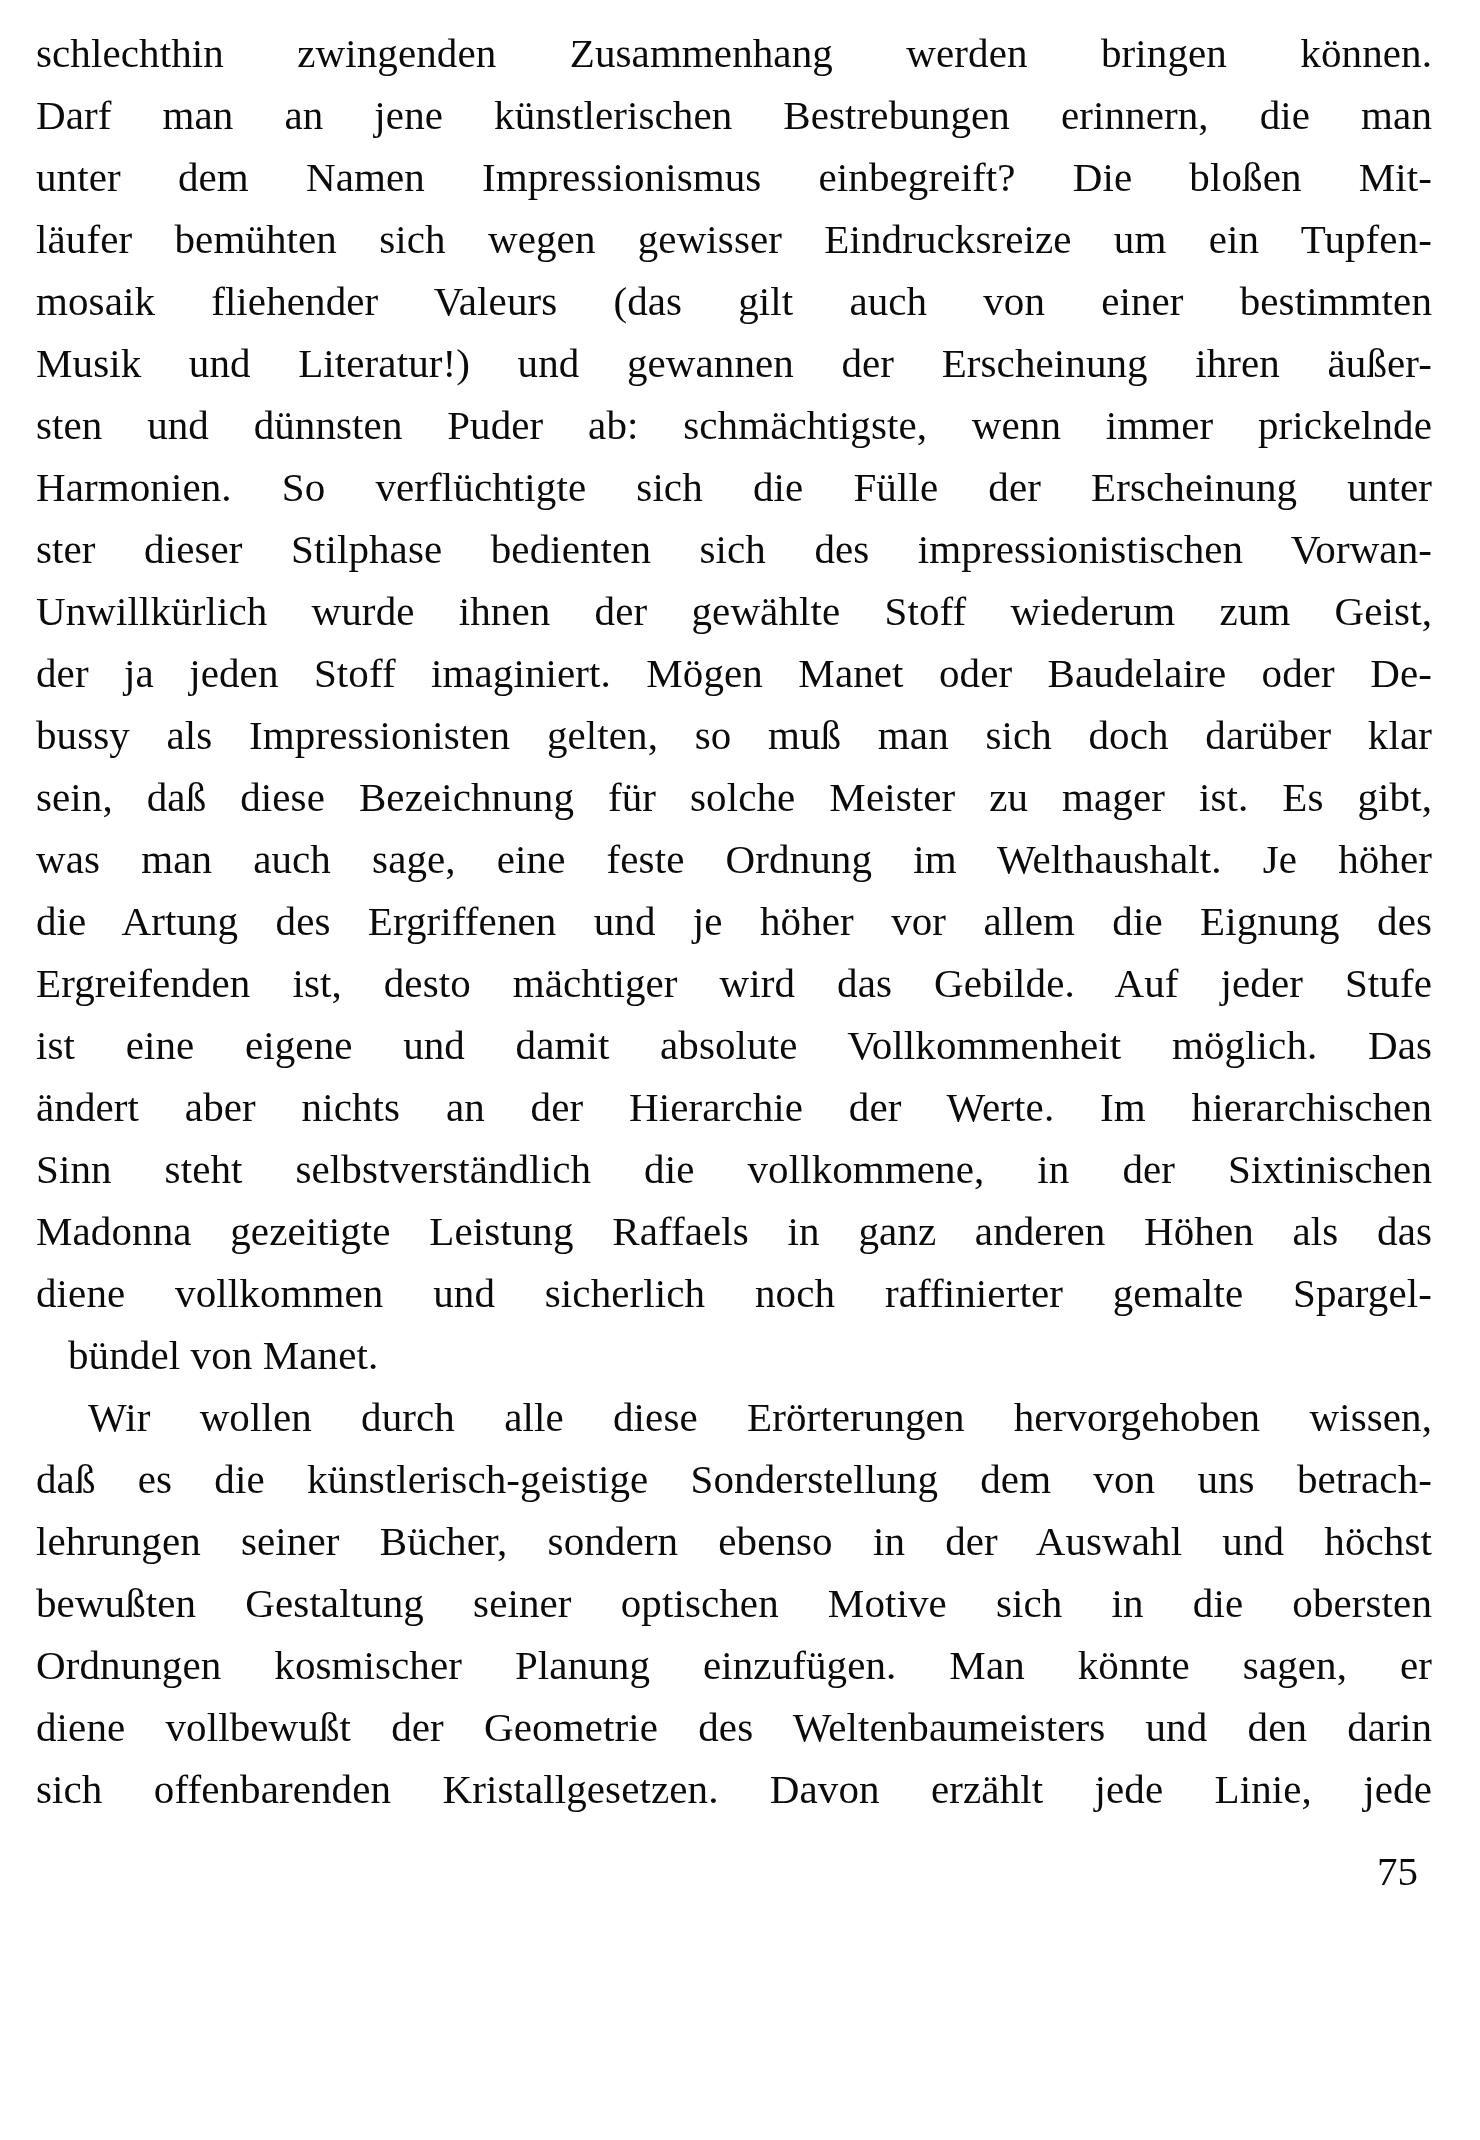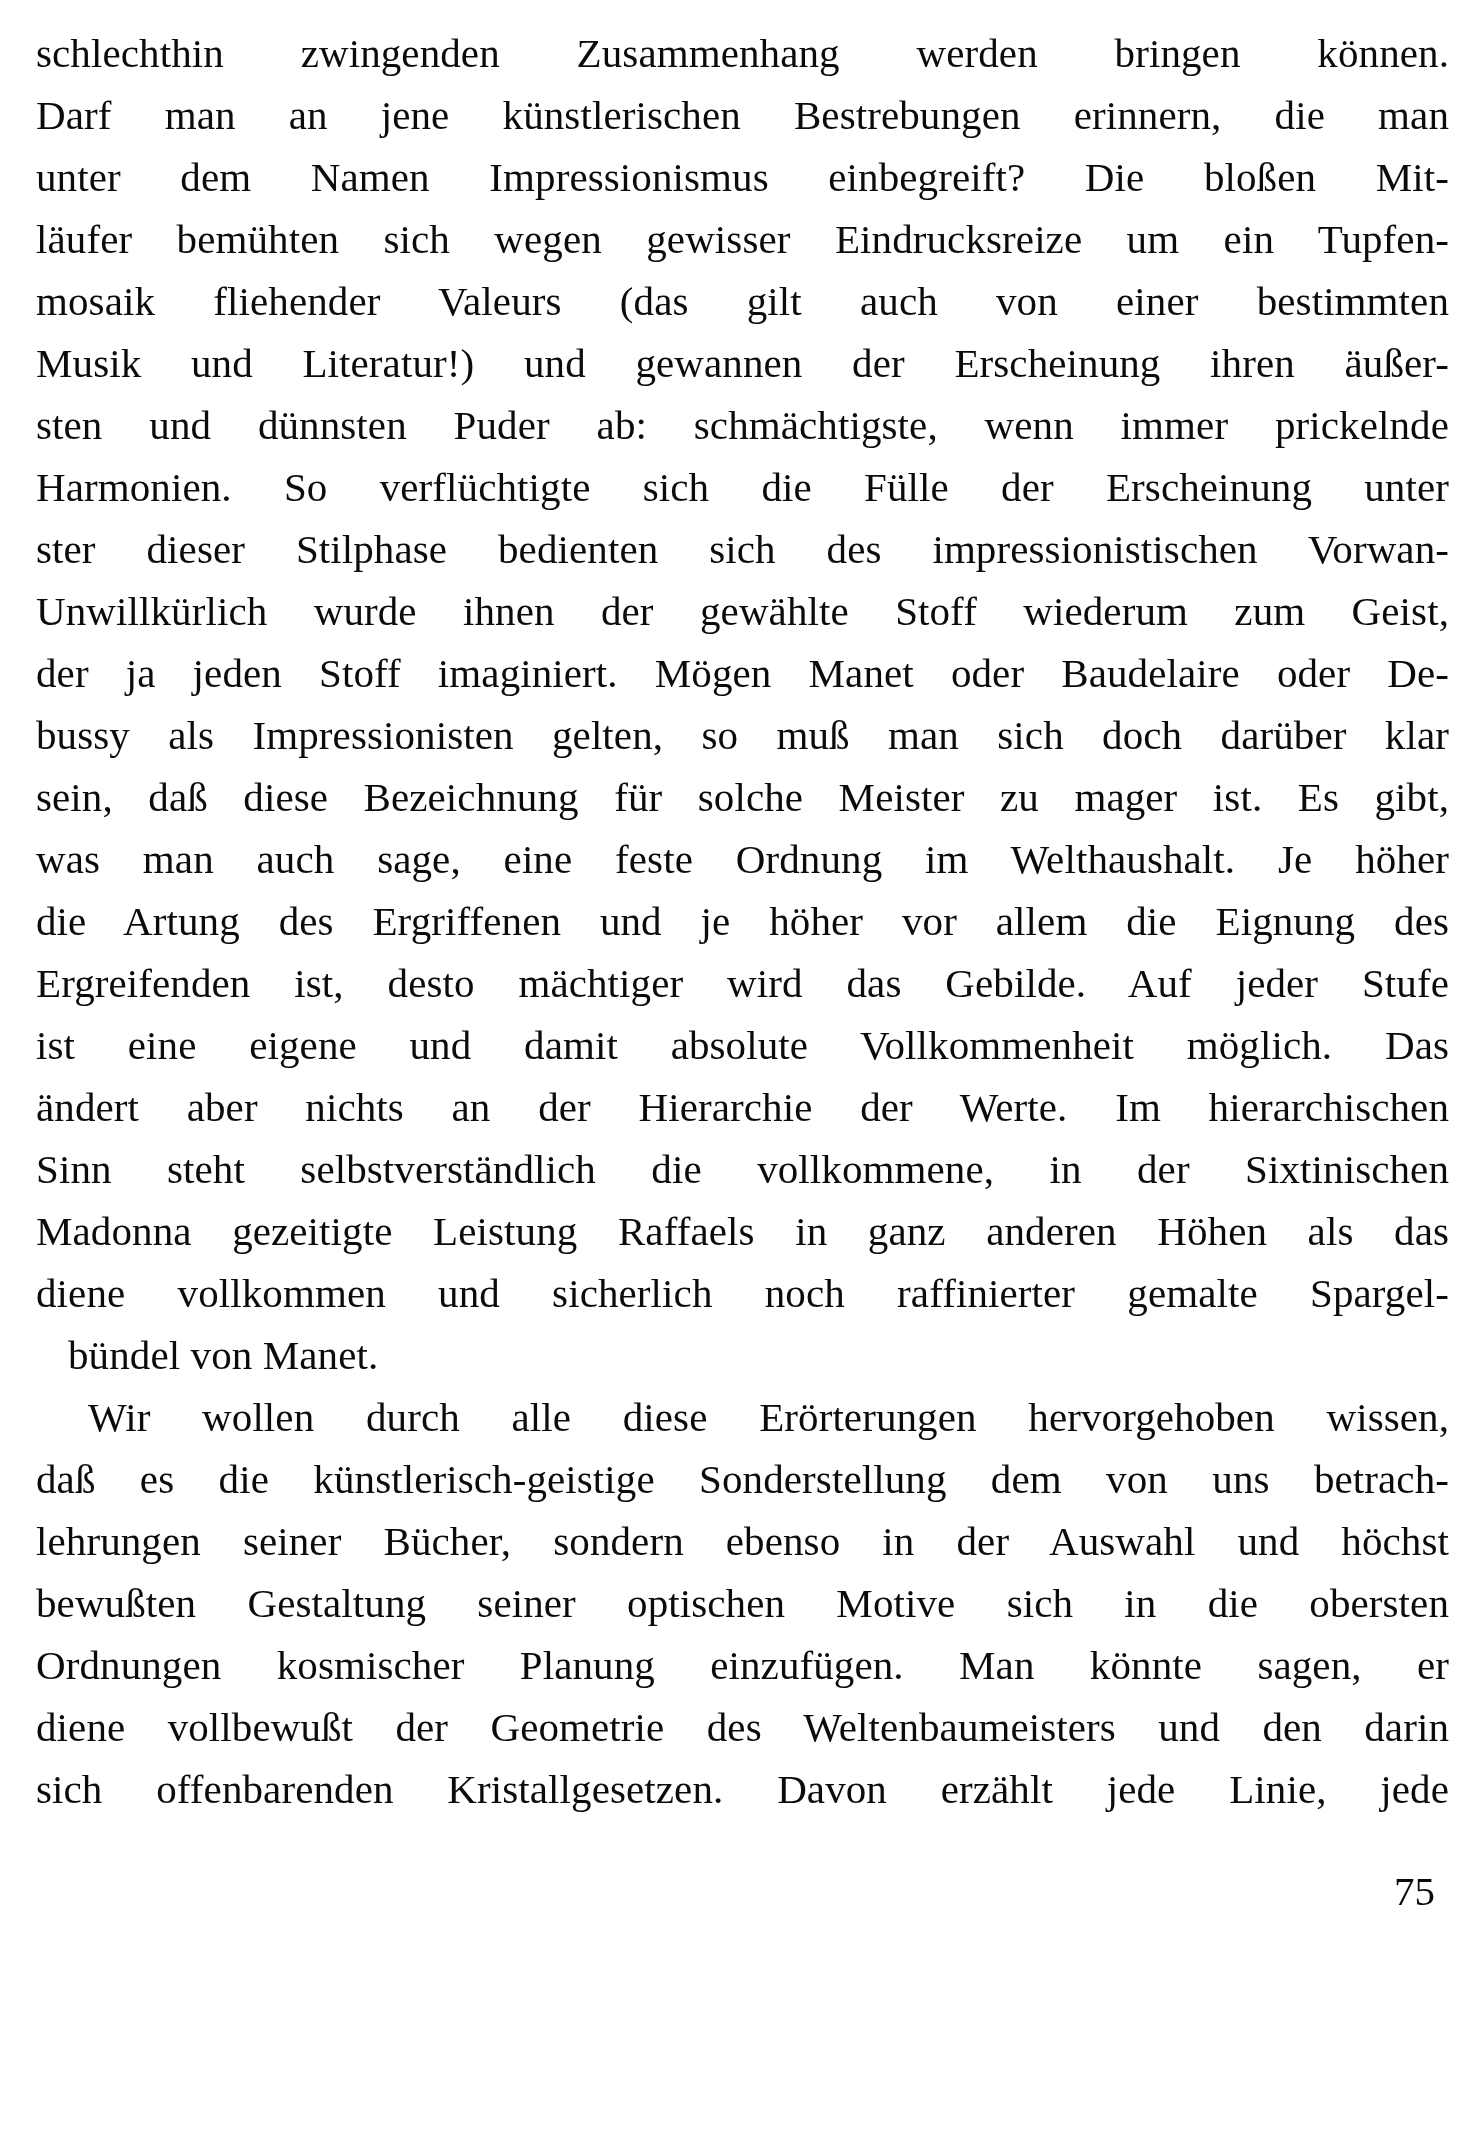--- a/index.html
+++ b/index.html
@@ -7,21 +7,21 @@
     padding: 0;
     background: #ffffff;
     width: 1480px;
     height: 2140px;
     overflow: hidden;
   }
   .page {
     box-sizing: border-box;
     width: 1480px;
     height: 1918px;
-    padding: 22px 31px 0 36px;
+    padding: 22px 48px 0 36px;
     background: #ffffff;
     color: #0b0b0b;
     font-family: "Liberation Serif", "DejaVu Serif", serif;
   }
   .textblock {
     width: 100%;
   }
   .line {
     font-size: 41px;
     line-height: 62px;
@@ -31,21 +31,21 @@
     letter-spacing: 0.1px;
   }
   .line.end {
     text-align-last: left;
     margin-left: 32px;
   }
   .line.indent {
     text-indent: 52px;
   }
   .folio {
-    margin-top: 40px;
+    margin-top: 20px;
     padding-right: 14px;
     text-align: right;
     font-size: 41px;
     line-height: 62px;
   }
 </style>
 </head>
 <body>
 
 <div class="page">

